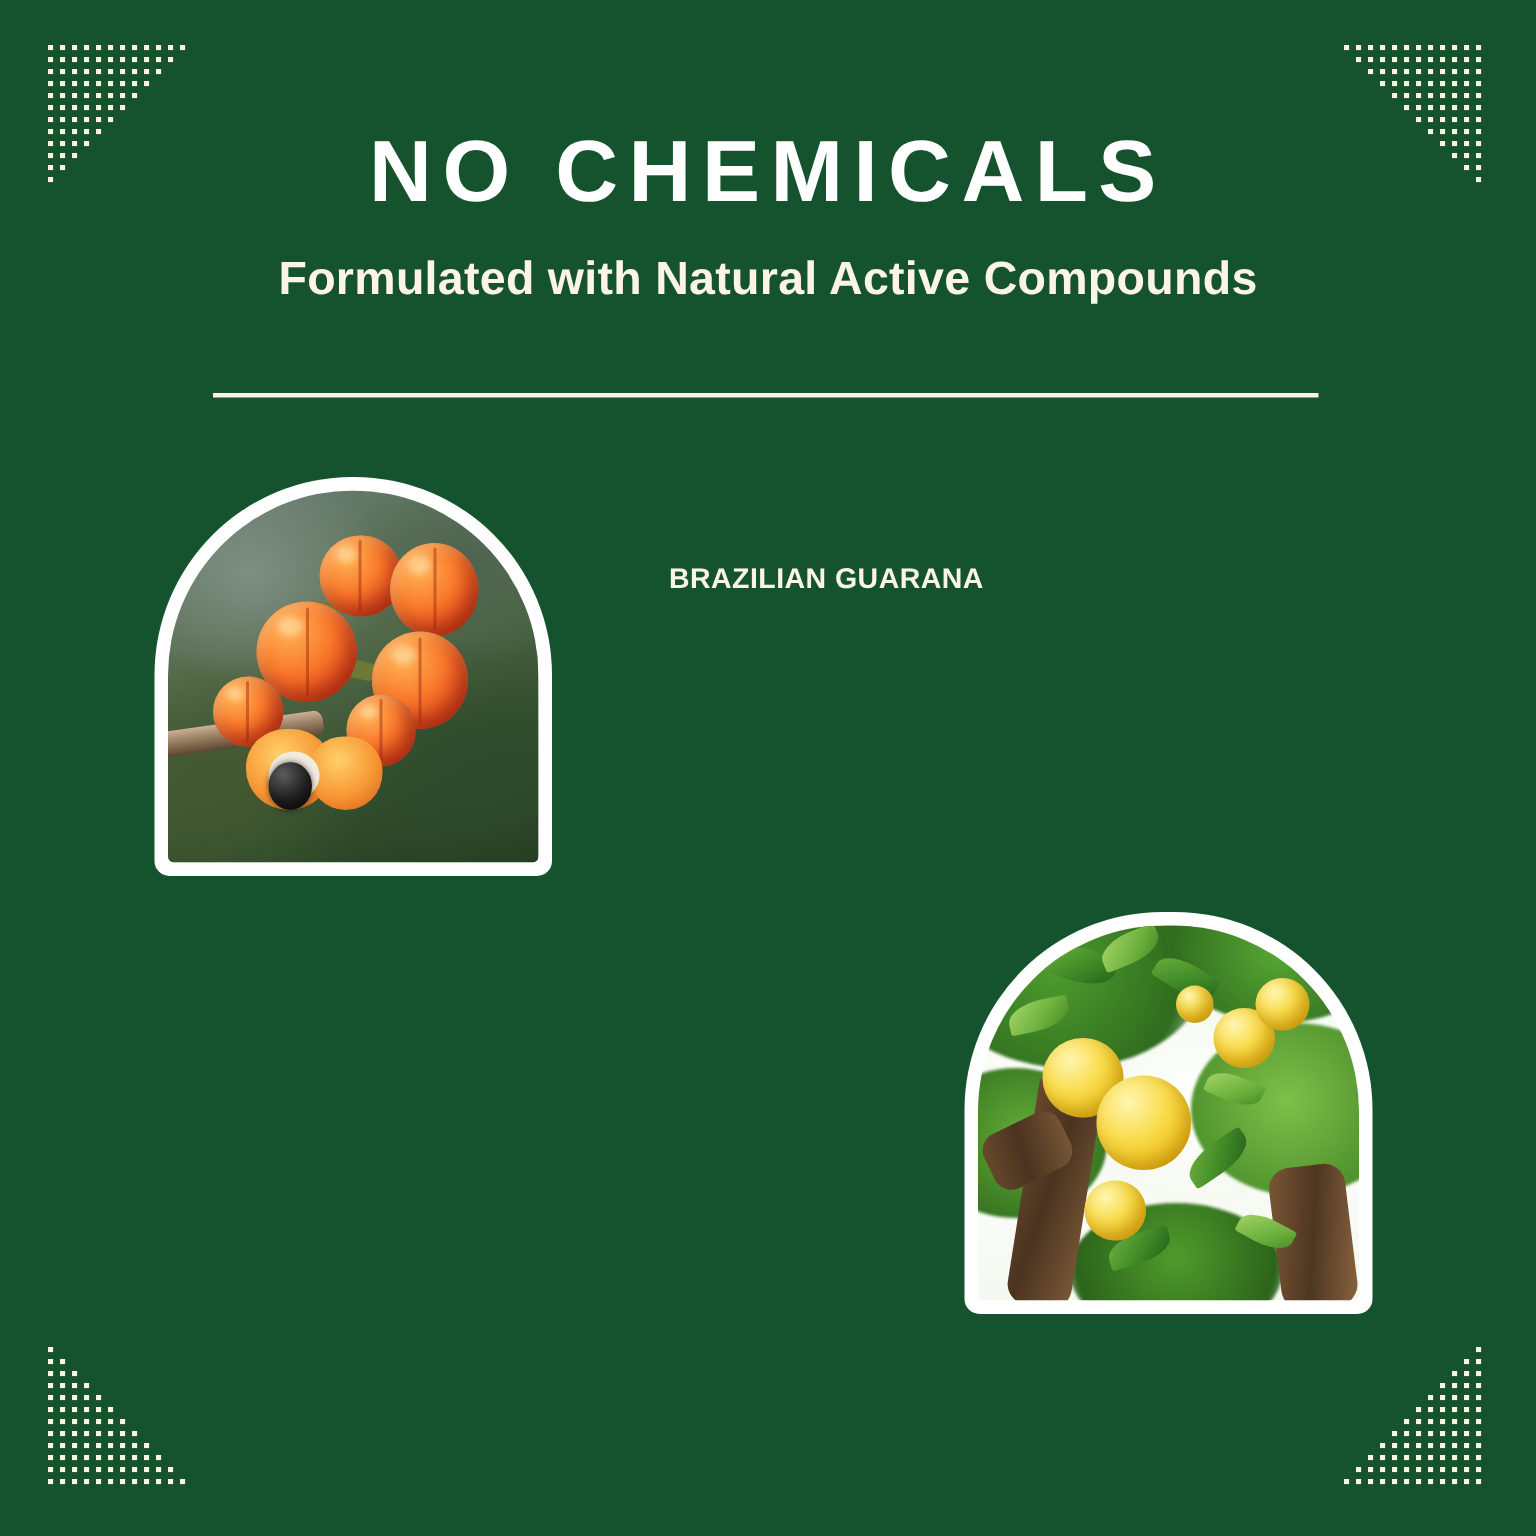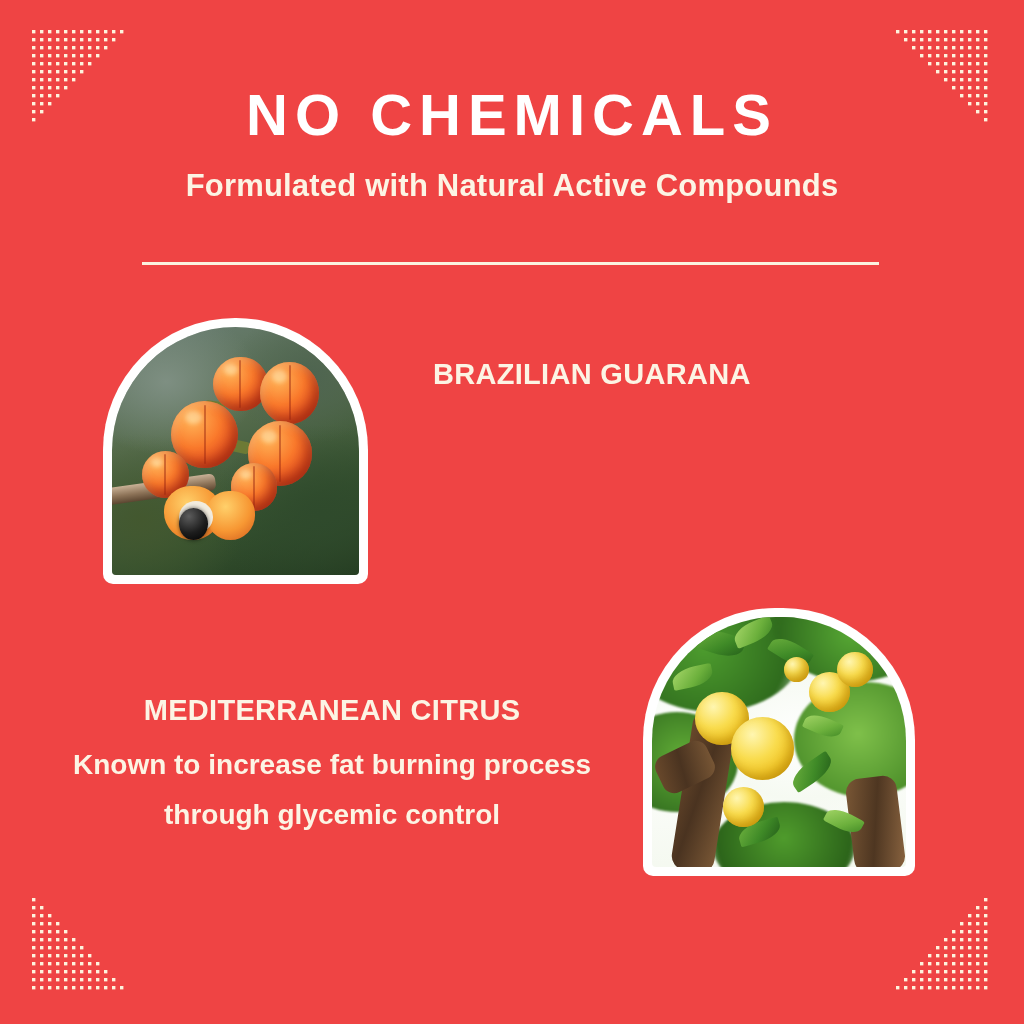--- a/index.html
+++ b/index.html
@@ -5,21 +5,21 @@
   html, body {
     margin: 0;
     padding: 0;
     background: #ffffff;
   }
 
   #poster {
     position: relative;
     width: 1024px;
     height: 1024px;
-    background: #ef4444;
+    background: #14532d;
     overflow: hidden;
     font-family: "Liberation Sans", sans-serif;
     -webkit-font-smoothing: antialiased;
   }
 
   
   .corner-dots {
     position: absolute;
     width: 96px;
     height: 96px;
@@ -189,23 +189,23 @@
   }
   .citrus-fruit {
     position: absolute;
     border-radius: 50%;
     background: radial-gradient(circle at 34% 28%, #fff6b0 0%, #f9dc4e 40%, #edbb16 76%, #c48c09 100%);
     box-shadow: inset -4px -5px 10px rgba(160,115,10,.45);
   }
 
   
   .block-heading {
-    margin: 0;
+    margin: 13px;
     color: #FCF4E4;
-    font-size: 29px;
+    font-size: 19px;
     line-height: 36px;
     font-weight: 700;
     letter-spacing: 0.3px;
   }
   .block-body {
     margin: 0;
     padding-top: 14px;
     color: #FCF4E4;
     font-size: 28px;
     line-height: 50px;
@@ -626,18 +626,14 @@
         <div class="citrus-fruit" style="left:17%;top:30%;width:21%;height:21%;"></div>
         <div class="citrus-fruit" style="left:31%;top:40%;width:25%;height:25%;"></div>
         <div class="citrus-fruit" style="left:62%;top:22%;width:16%;height:16%;"></div>
         <div class="citrus-fruit" style="left:73%;top:14%;width:14%;height:14%;"></div>
         <div class="citrus-fruit" style="left:52%;top:16%;width:10%;height:10%;"></div>
         <div class="citrus-fruit" style="left:28%;top:68%;width:16%;height:16%;"></div>
       </div>
     </div>
   </div>
 
-  <div class="text-citrus">
-    <h2 class="block-heading">MEDITERRANEAN CITRUS</h2>
-    <p class="block-body">Known to increase fat burning process through glycemic control</p>
-  </div>
 
 </div>
 
 </body></html>

